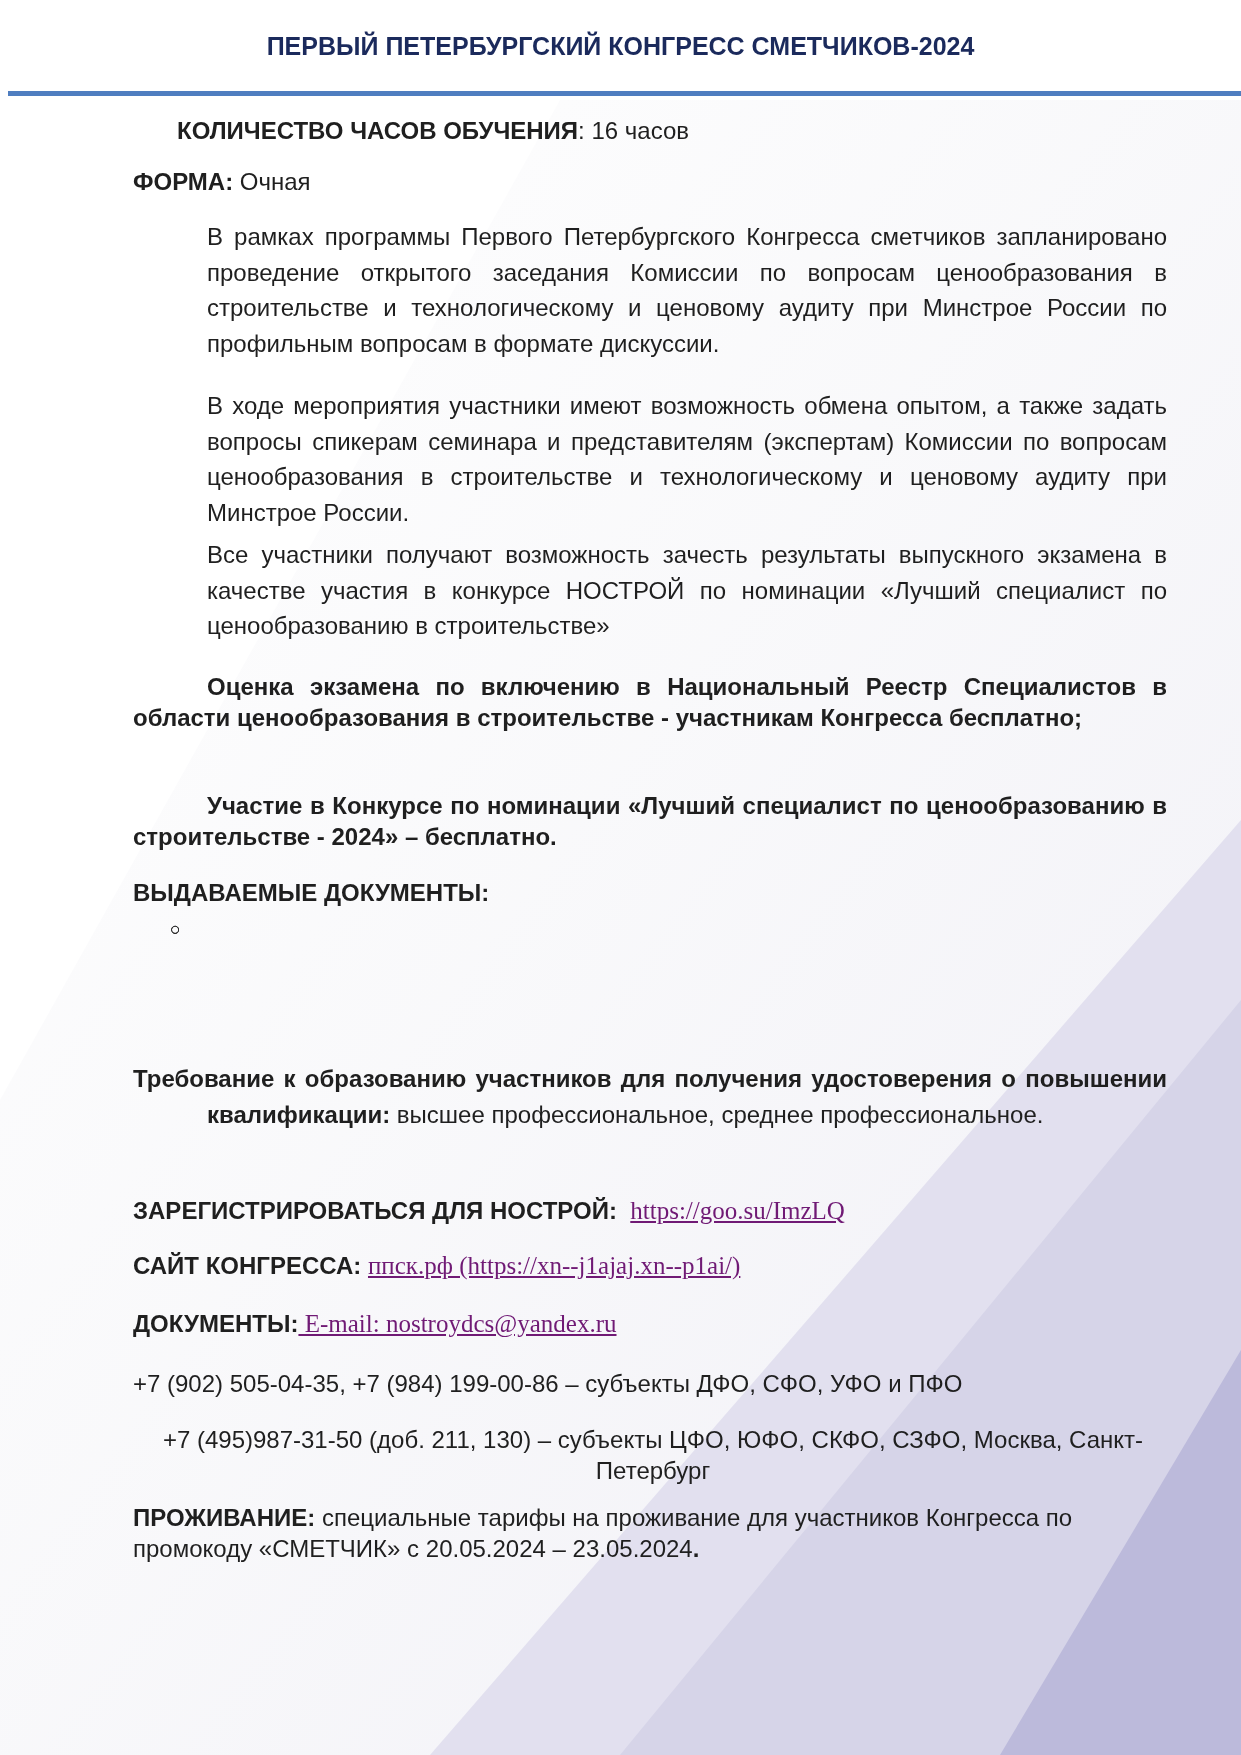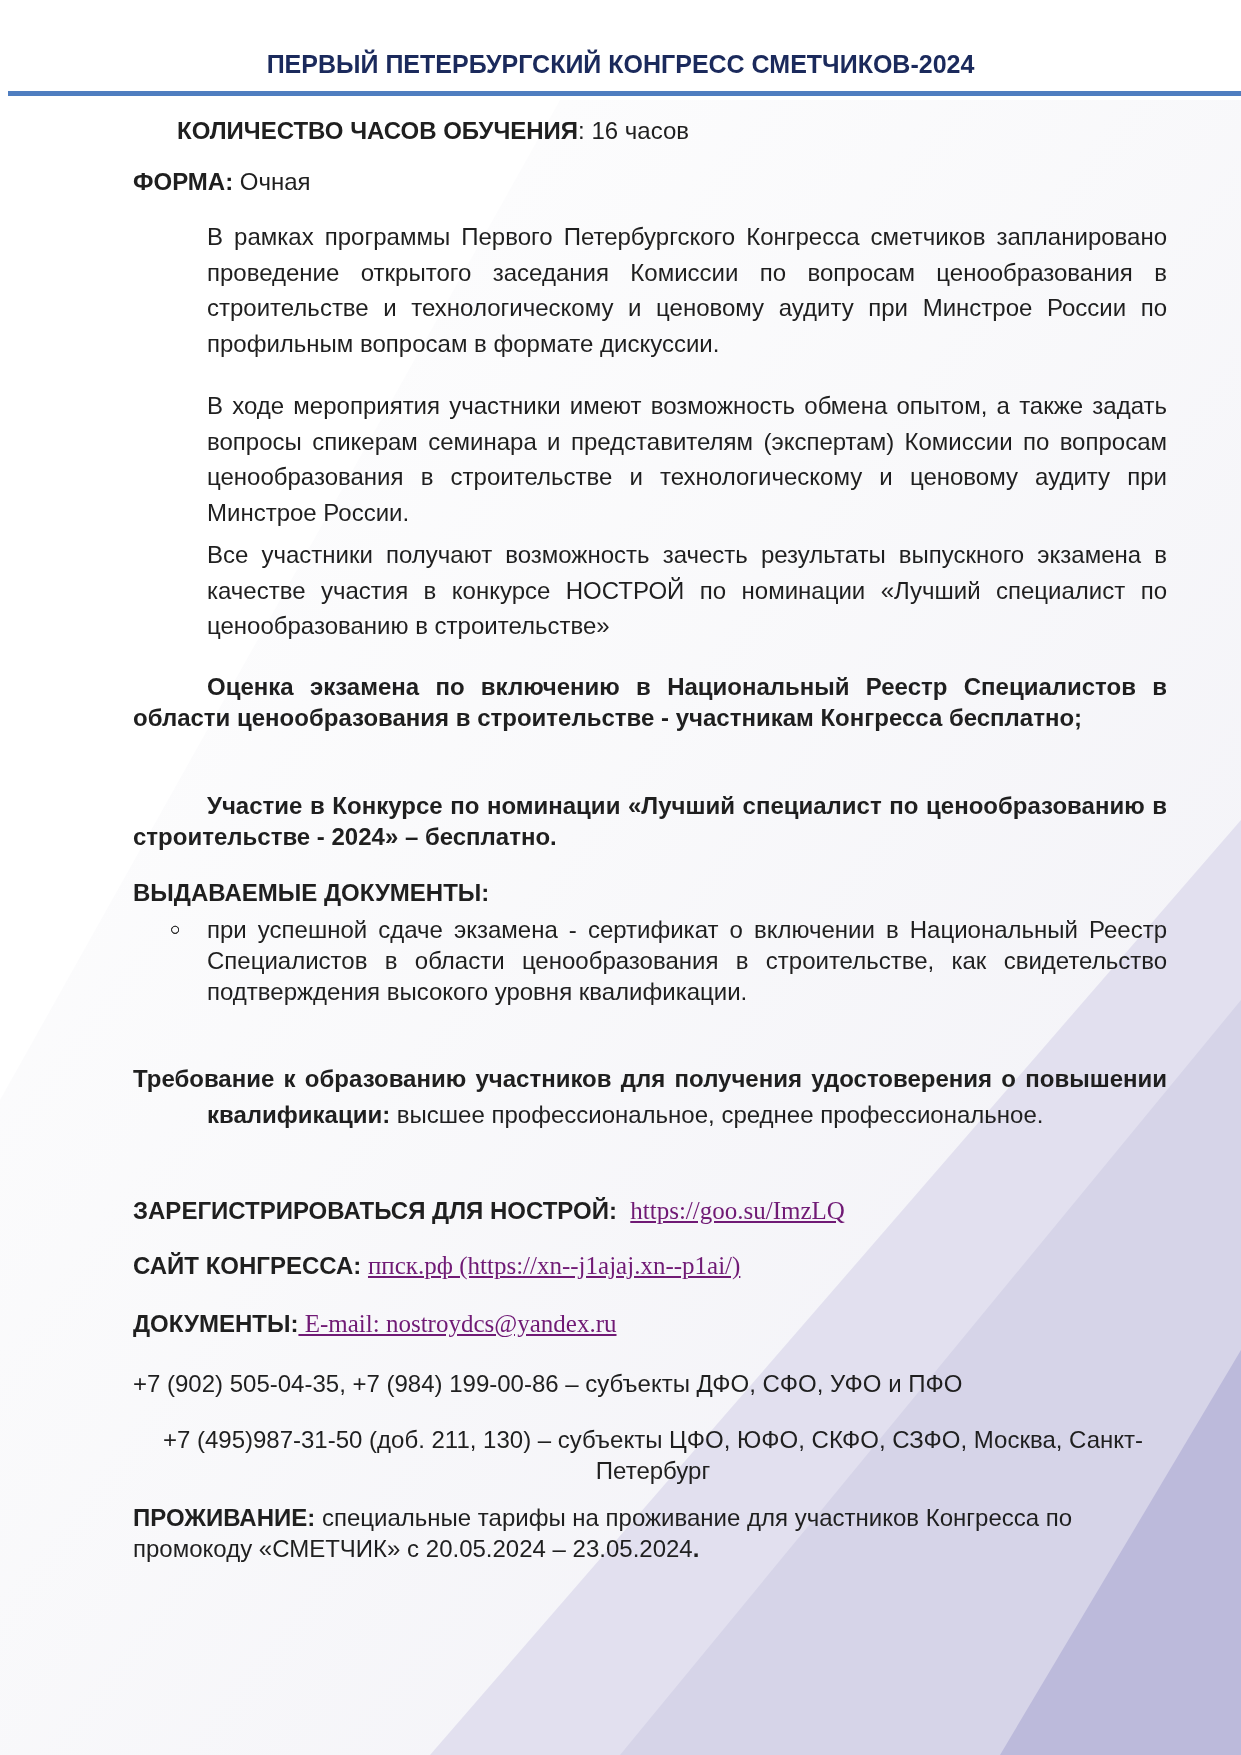--- a/index.html
+++ b/index.html
@@ -14,21 +14,21 @@
   }
   .bg {
     position: absolute; left: 0; top: 0; width: 1241px; height: 1755px;
     z-index: 0;
   }
   .content { position: relative; z-index: 1; }
 
   .header-title {
     position: absolute;
     left: 0; width: 1241px;
-    top: 50px;
+    top: 32px;
     text-align: center;
     font-weight: bold;
     font-size: 25px;
     color: #1b2a5c;
     letter-spacing: 0;
   }
   .header-rule {
     position: absolute;
     left: 8px; top: 91px;
     width: 1233px; height: 5px;
@@ -119,21 +119,20 @@
   <div class="bold-par" style="top:671px;">Оценка экзамена по включению в Национальный Реестр Специалистов в области ценообразования в строительстве - участникам Конгресса бесплатно;</div>
   <div class="bold-par" style="top:790px;">Участие в Конкурсе по номинации «Лучший специалист по ценообразованию в строительстве - 2024» – бесплатно.</div>
 
   <div class="kv b" style="top:879px;">ВЫДАВАЕМЫЕ ДОКУМЕНТЫ:</div>
   <ul class="docs-list" style="top:914px;">
     <li>
       <span class="bullet">○</span>
     </li>
     <li>
       <span class="bullet">○</span>
-      <span>при успешной сдаче экзамена - сертификат о включении в Национальный Реестр Специалистов в области ценообразования в строительстве, как свидетельство подтверждения высокого уровня квалификации.</span>
     </li>
   </ul>
 
   <div class="req" style="top:1061px;">
     <span class="b">Требование к образованию участников для получения удостоверения о повышении квалификации:</span><span> высшее профессиональное, среднее профессиональное.</span>
   </div>
 
   <div class="kv" style="top:1197px;">
     <span class="b">ЗАРЕГИСТРИРОВАТЬСЯ ДЛЯ НОСТРОЙ:</span>&nbsp;&nbsp;<a class="link" href="#">https://goo.su/ImzLQ</a>
   </div>

